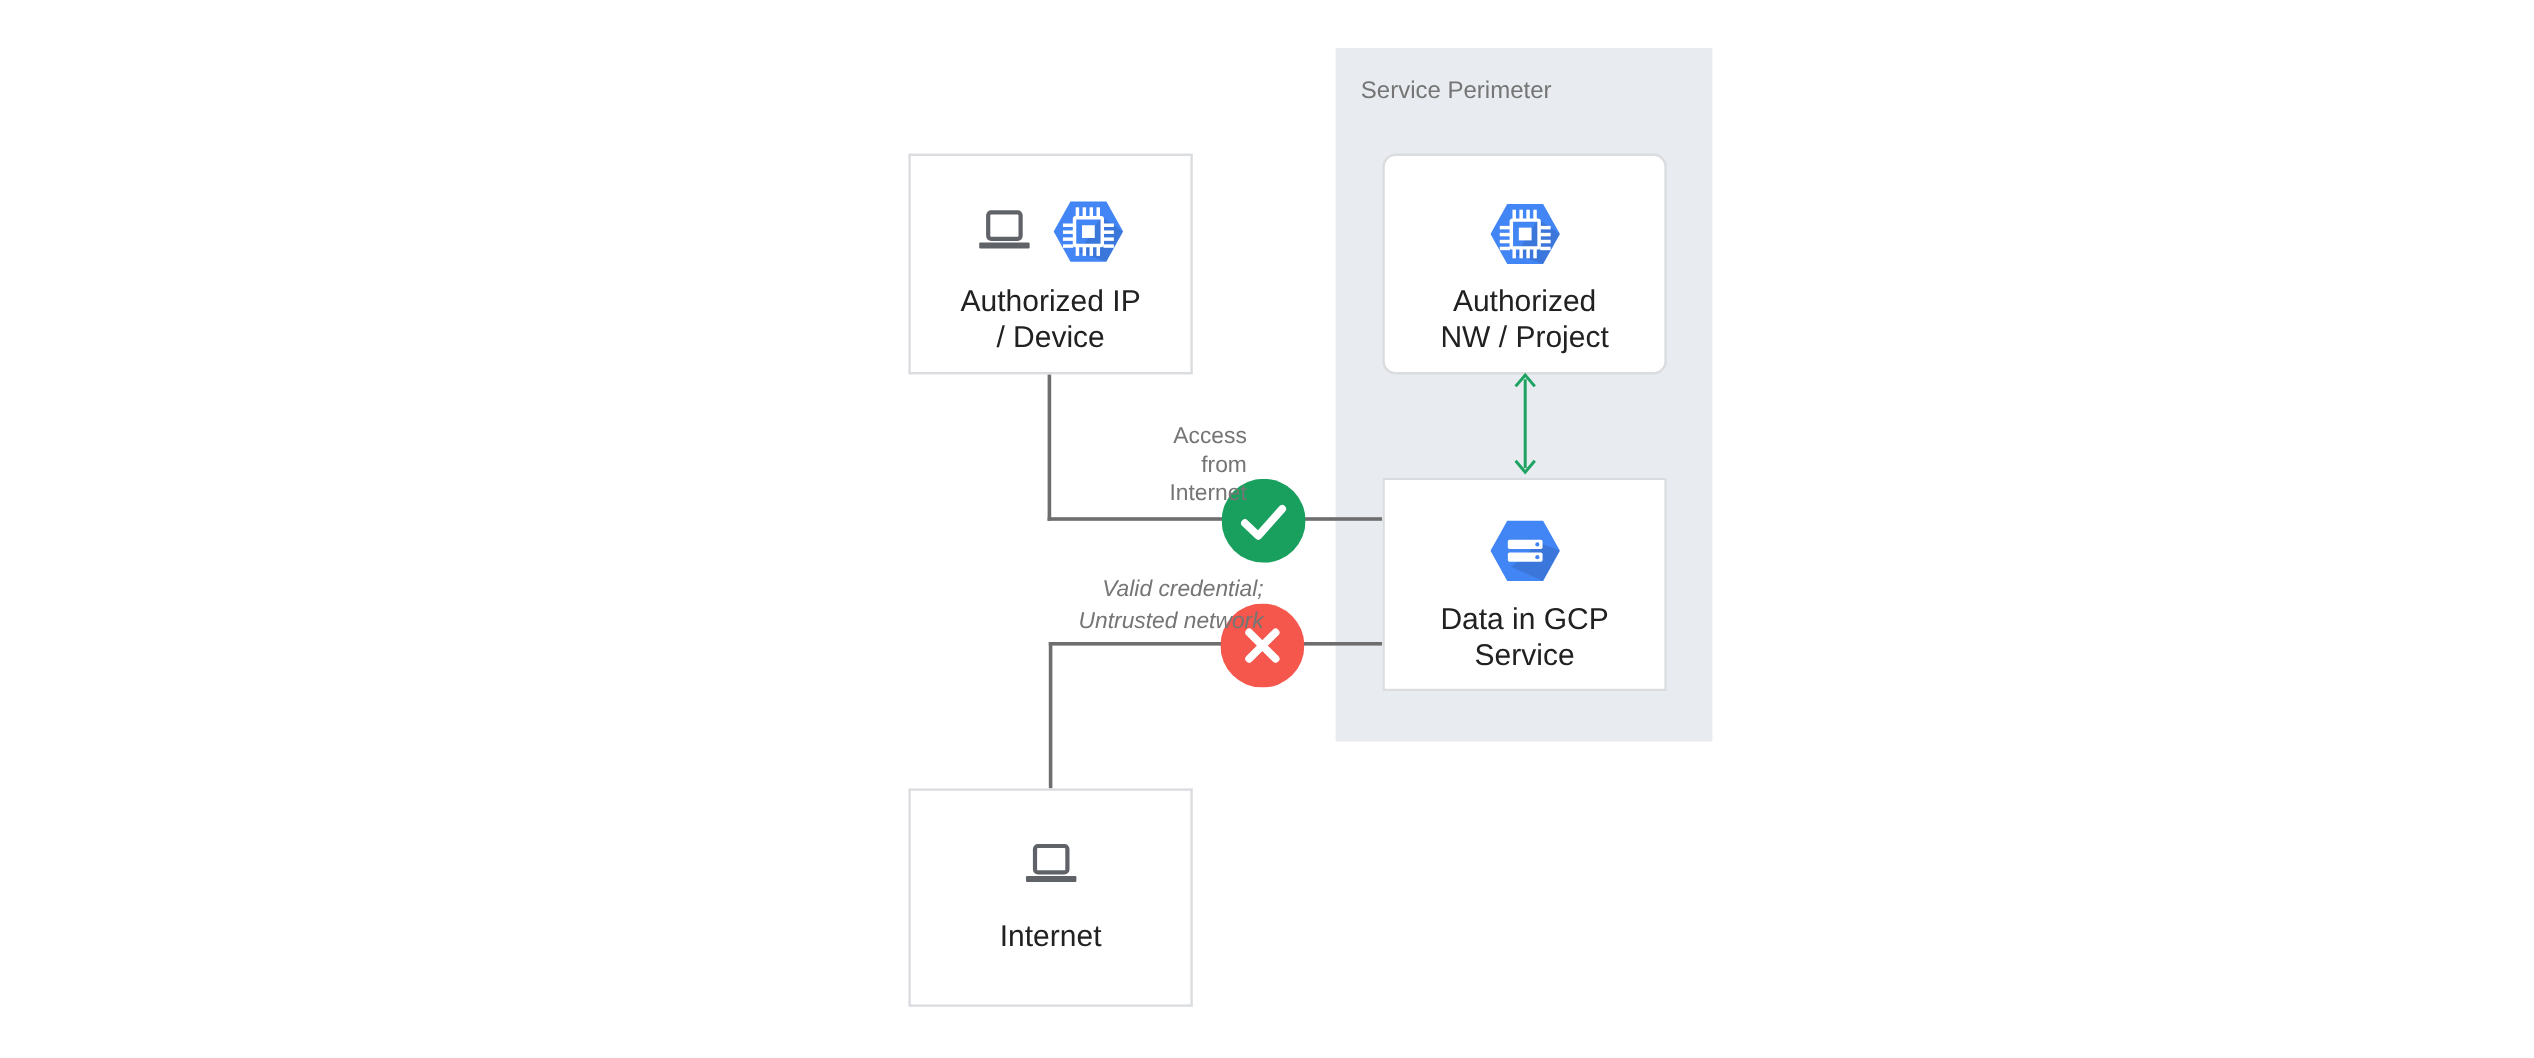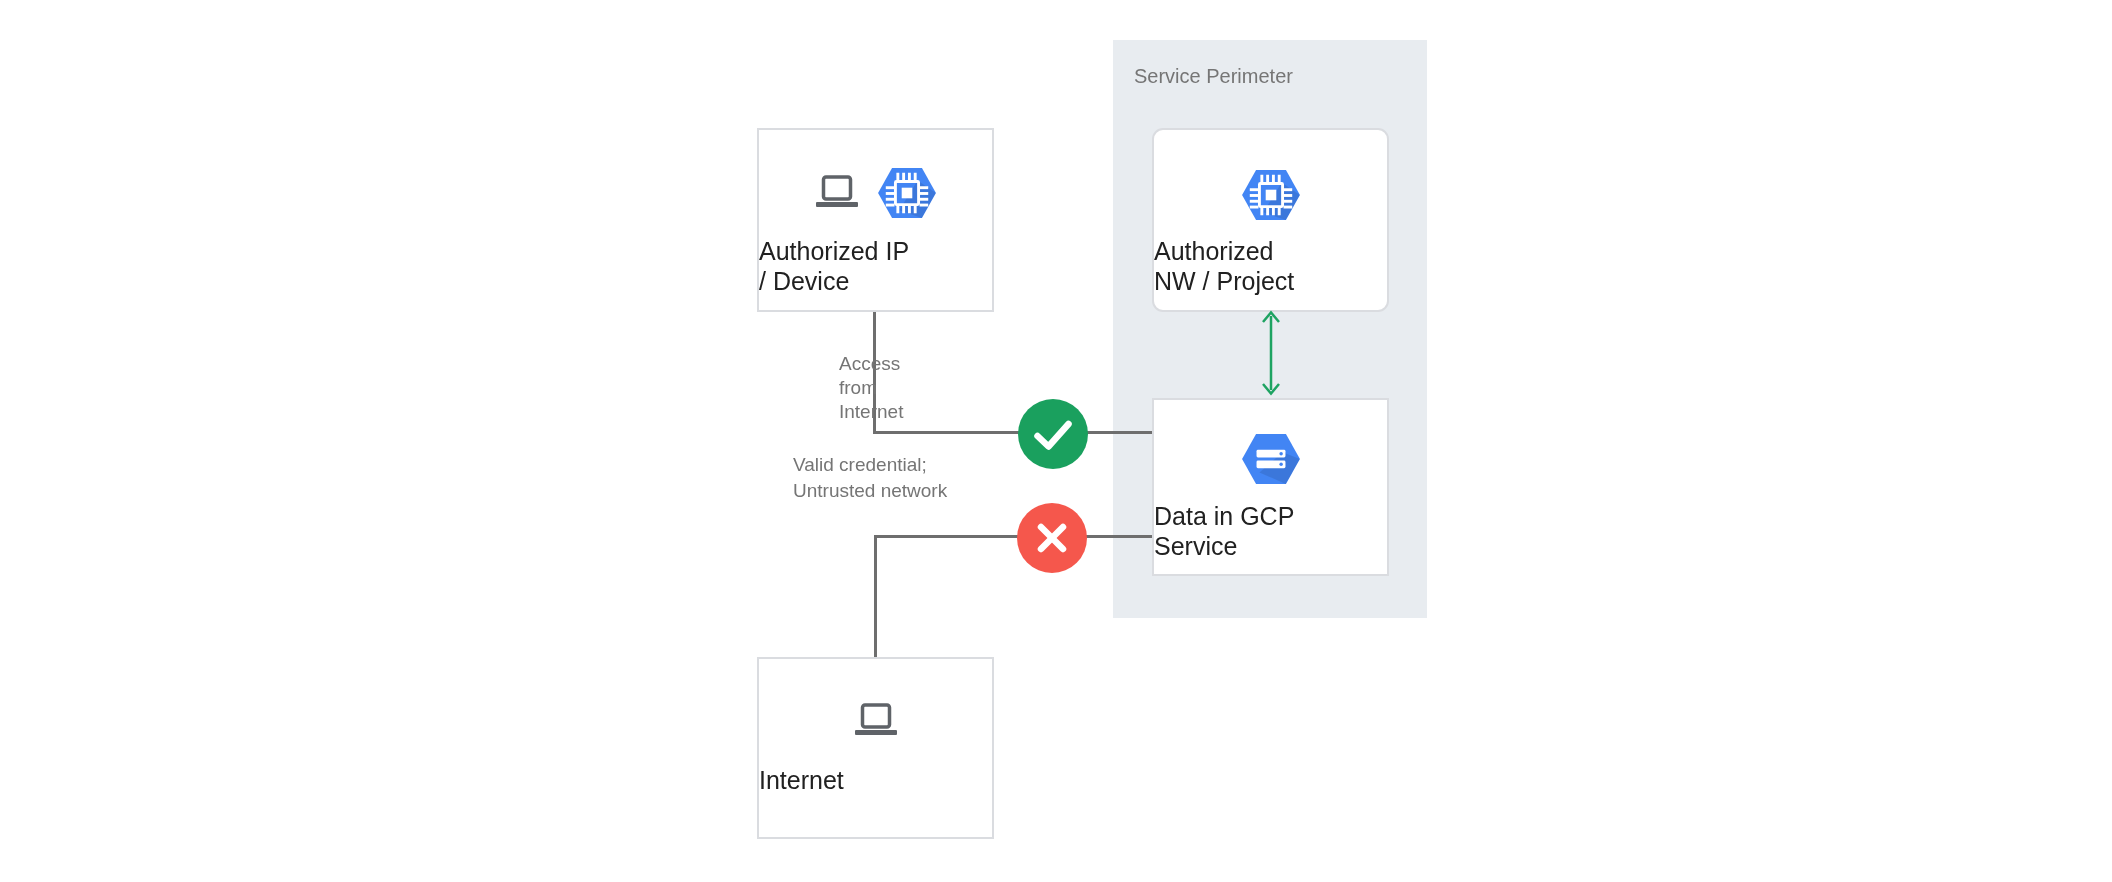--- a/index.html
+++ b/index.html
@@ -29,21 +29,21 @@
   .node{position:absolute;background:var(--box_bg);border:2px solid var(--box_border);}
   #node-a{left:733px;top:128px;width:237px;height:184px;}
   #node-b{left:1128px;top:128px;width:237px;height:184px;border-radius:11px;}
   #node-c{left:1128px;top:398px;width:237px;height:178px;}
   #node-d{left:733px;top:657px;width:237px;height:182px;}
   .node-icons{position:absolute;left:0;right:0;display:flex;justify-content:center;align-items:center;gap:16px;}
   #node-a .node-icons{top:36px;}
   #node-b .node-icons{top:38px;}
   #node-c .node-icons{top:32px;}
   #node-d .node-icons{top:44px;}
-  .node-label{position:absolute;left:0;right:0;text-align:left;font-size:25px;line-height:30px;color:var(--node_text);white-space:pre-line;}
+  .node-label{position:absolute;left:0;right:0;text-align:center;font-size:25px;line-height:30px;color:var(--node_text);white-space:pre-line;}
   #node-a .node-label{top:106px;}
   #node-b .node-label{top:106px;}
   #node-c .node-label{top:101px;}
   #node-d .node-label{top:106px;}
 
   
   .line{position:absolute;background:var(--connector);}
   #line-access-v{left:849px;top:310px;width:3px;height:124px;}
   #line-access-h{left:849px;top:431px;width:279px;height:3px;}
   #line-untrusted-h{left:850px;top:535px;width:278px;height:3px;}
@@ -51,23 +51,23 @@
 
   
   .badge{position:absolute;width:70px;height:70px;}
   #badge-check{left:994px;top:399px;}
   #badge-x{left:993px;top:503px;}
 
   
   #arrow-updown{position:absolute;left:1234px;top:309px;width:26px;height:88px;}
 
   
-  .edge-label{position:absolute;text-align:left;font-size:19px;color:var(--label_text);white-space:pre-line;}
+  .edge-label{position:absolute;text-align:right;font-size:19px;color:var(--label_text);white-space:pre-line;}
   #label-access{left:815px;top:352px;width:200px;line-height:24px;}
-  #label-valid{left:769px;top:452px;width:260px;line-height:26px;}
+  #label-valid{left:769px;top:479px;width:260px;line-height:26px;font-style:italic;}
 
   
   .f-blue{fill:var(--gcp_blue);}
   .f-white{fill:#ffffff;}
   .f-shadow{fill:rgba(0,0,0,0.10);}
   .f-green{fill:var(--success_green);}
   .f-red{fill:var(--error_red);}
   .f-gray{fill:var(--device_gray);}
   .s-gray{stroke:var(--device_gray);fill:none;}
   .s-white{stroke:#ffffff;fill:none;}

